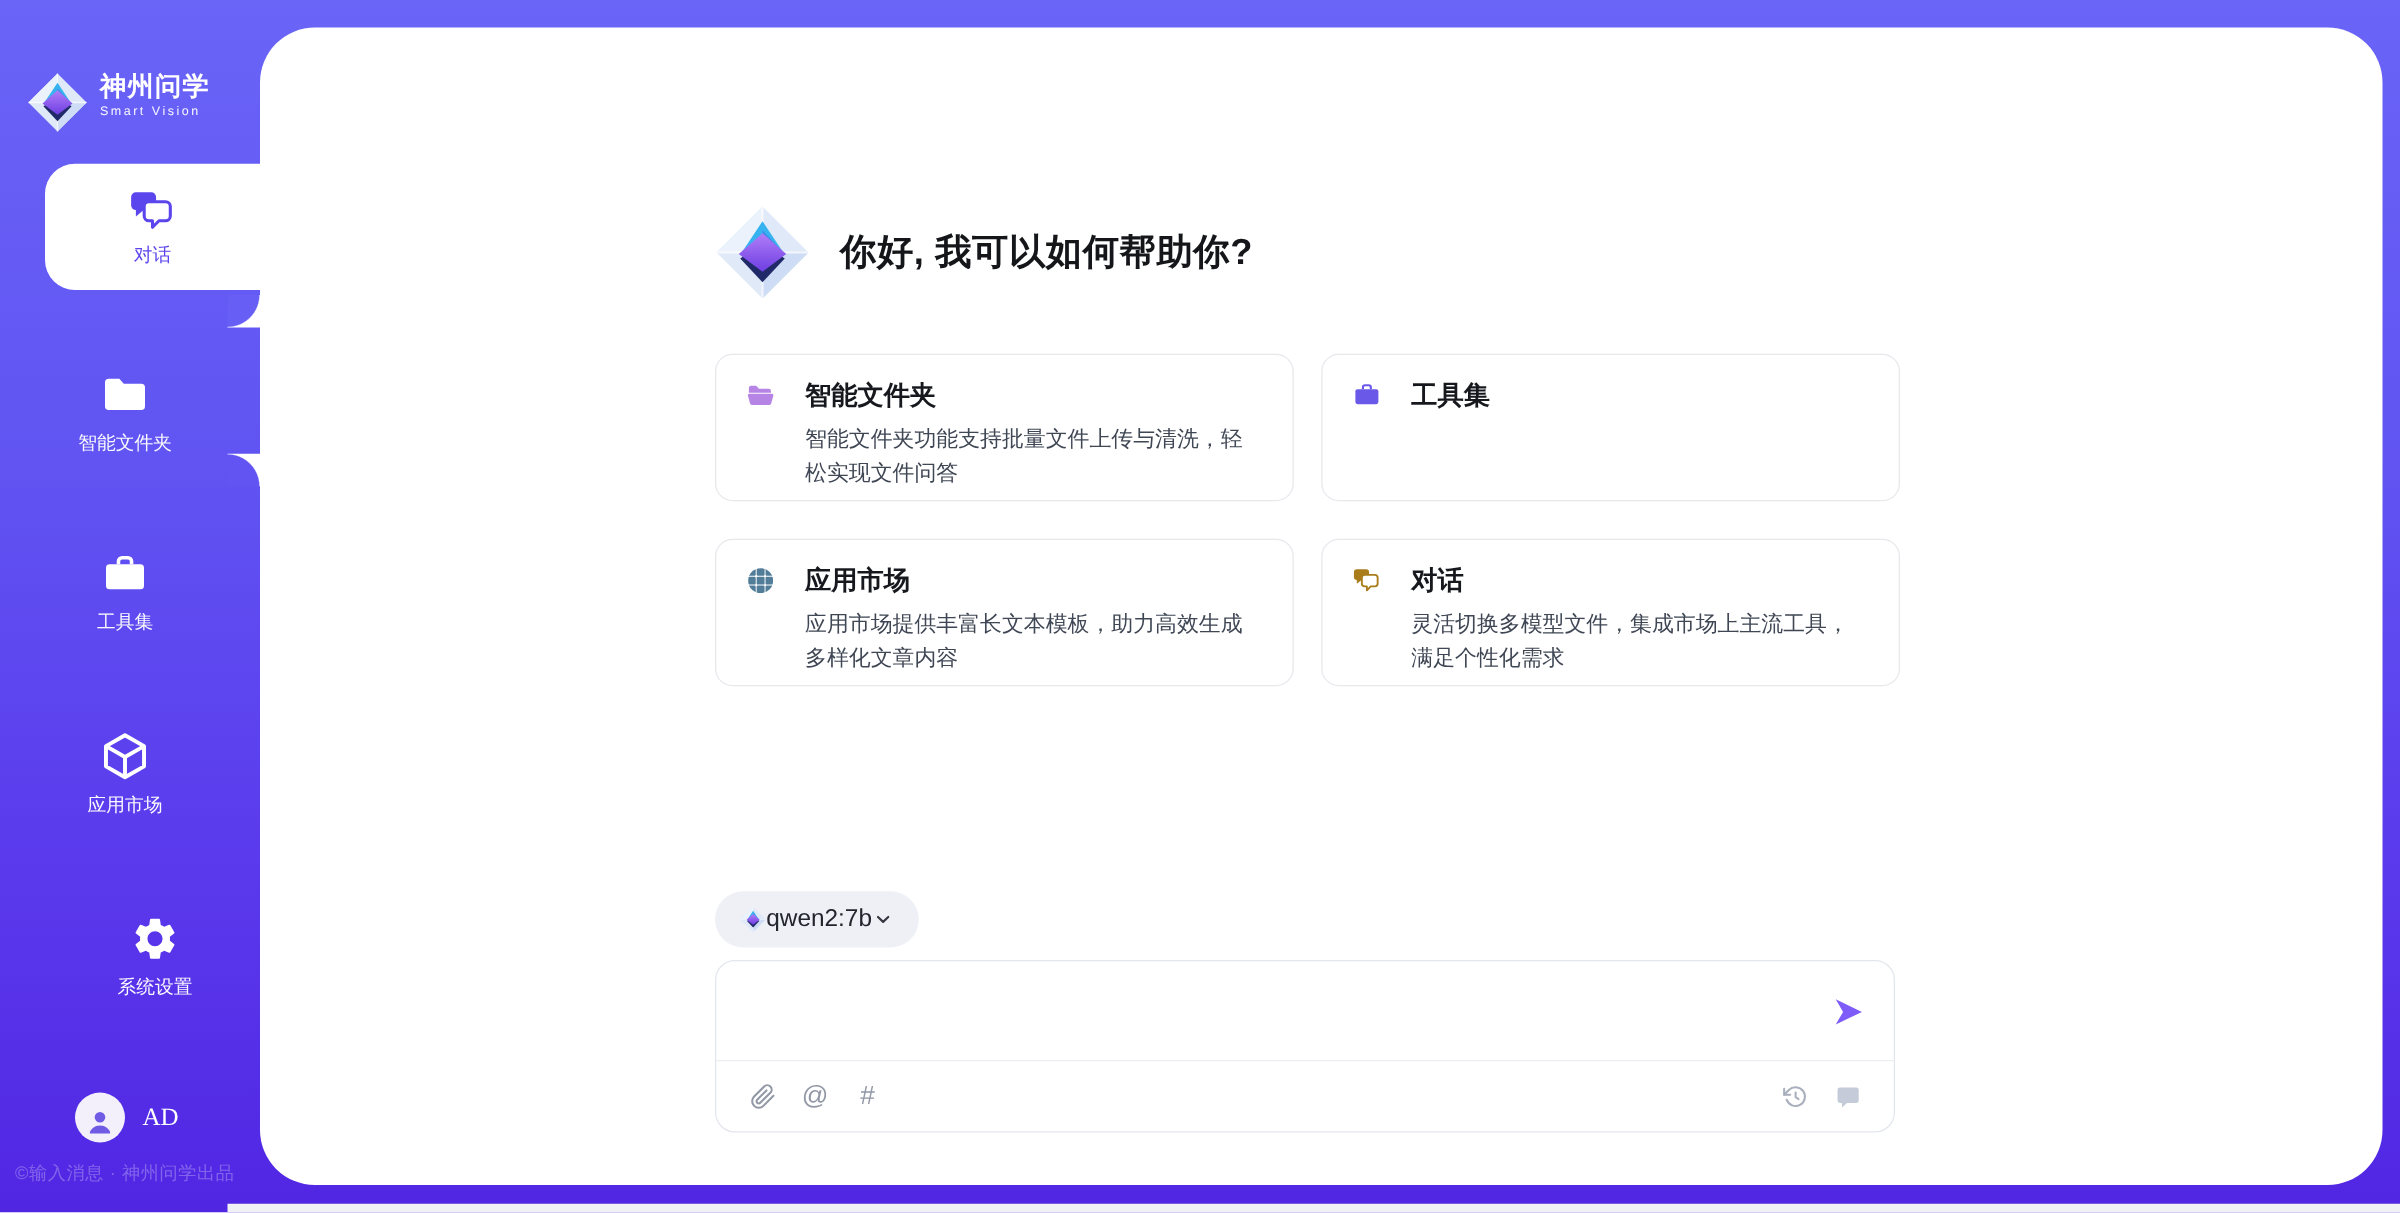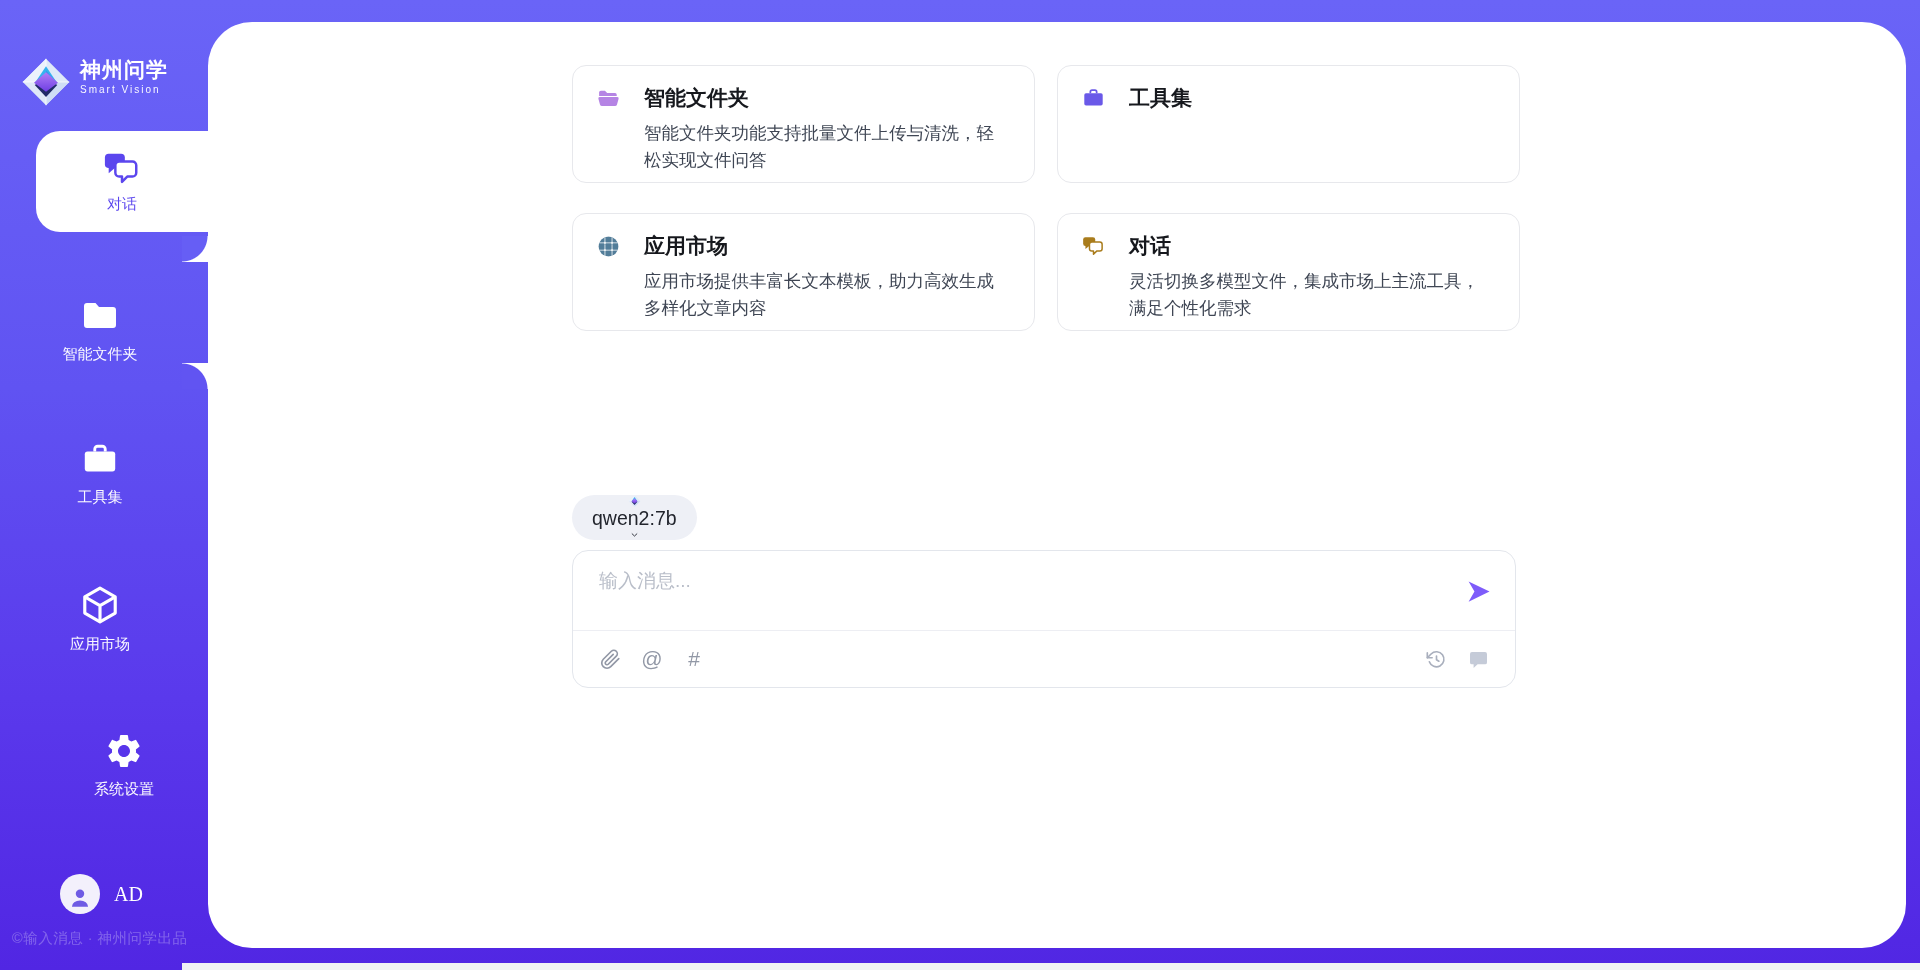--- a/index.html
+++ b/index.html
@@ -52,21 +52,21 @@
   .cards{margin-top:43px;display:grid;grid-template-columns:463px 463px;column-gap:22px;row-gap:30px;}
   .card{box-sizing:border-box;height:118px;border:1px solid #e7e8ec;border-radius:14px;
         padding:18px 24px;background:#fff;cursor:pointer;}
   .card-head{display:flex;align-items:center;gap:24px;}
   .card-icon{width:23px;height:23px;flex:0 0 auto;}
   .card-head h2{margin:0;font-size:21px;font-weight:700;color:#16181d;}
   .card p{margin:8px 0 0 47px;font-size:17.5px;line-height:1.56;color:#3f4654;}
   .ci-folder{color:#b584e4;} .ci-toolbox{color:#6a59e8;} .ci-appgrid{color:#527d99;} .ci-chat{color:#a97c1c;}
 
   .model-pill{margin-top:164px;display:inline-flex;align-items:center;height:45px;
-              padding:0 20px;border-radius:23px;background:#eef0f6;cursor:pointer;flex-direction:column;}
+              padding:0 20px;border-radius:23px;background:#eef0f6;cursor:pointer;}
   .pill-logo{width:21px;height:21px;}
   .model-pill .model-name{font-size:19.5px;color:#22252d;}
   .model-pill .chev{width:17px;height:17px;color:#33363f;}
 
   .composer{position:relative;margin-top:10px;box-sizing:border-box;width:944px;height:138px;
             border:1.5px solid #e3e6ec;border-radius:16px;background:#fff;}
   .composer textarea{position:absolute;left:24px;top:15px;width:850px;height:56px;border:none;
             outline:none;resize:none;font-family:inherit;font-size:19px;color:#30333b;background:transparent;}
   .composer textarea::placeholder{color:#b9bec9;}
   .send{position:absolute;right:22px;top:27px;width:30px;height:30px;border:none;background:none;
@@ -239,20 +239,26 @@
       </span>
       <span class="user-name">AD</span>
     </div>
 
     <div class="copyright">©输入消息 · 神州问学出品</div>
   </aside>
 
   <main class="panel">
     <div class="content">
 
+      <div class="greeting">
+        <svg class="greet-logo">
+            <use href="#ic-logo"></use>
+          </svg>
+        <h1>你好, 我可以如何帮助你?</h1>
+      </div>
 
       <section class="cards">
 
         <article class="card">
           <div class="card-head">
             <svg class="card-icon ci-folder">
                 <use href="#ic-folder-open"></use>
               </svg>
             <h2>智能文件夹</h2>
           </div>
@@ -293,21 +299,20 @@
         <svg class="pill-logo">
             <use href="#ic-logo"></use>
           </svg>
         <span class="model-name">qwen2:7b</span>
         <svg class="chev">
             <use href="#ic-chevron"></use>
           </svg>
       </div>
 
       <div class="composer">
-        <textarea placeholder="输入消息..." style=""></textarea>
         <button class="send">
           <svg>
               <use href="#ic-send"></use>
             </svg>
         </button>
         <div class="composer-bar">
           <div class="bar-left">
             <button class="tool-btn">
               <svg>
                   <use href="#ic-clip"></use>

